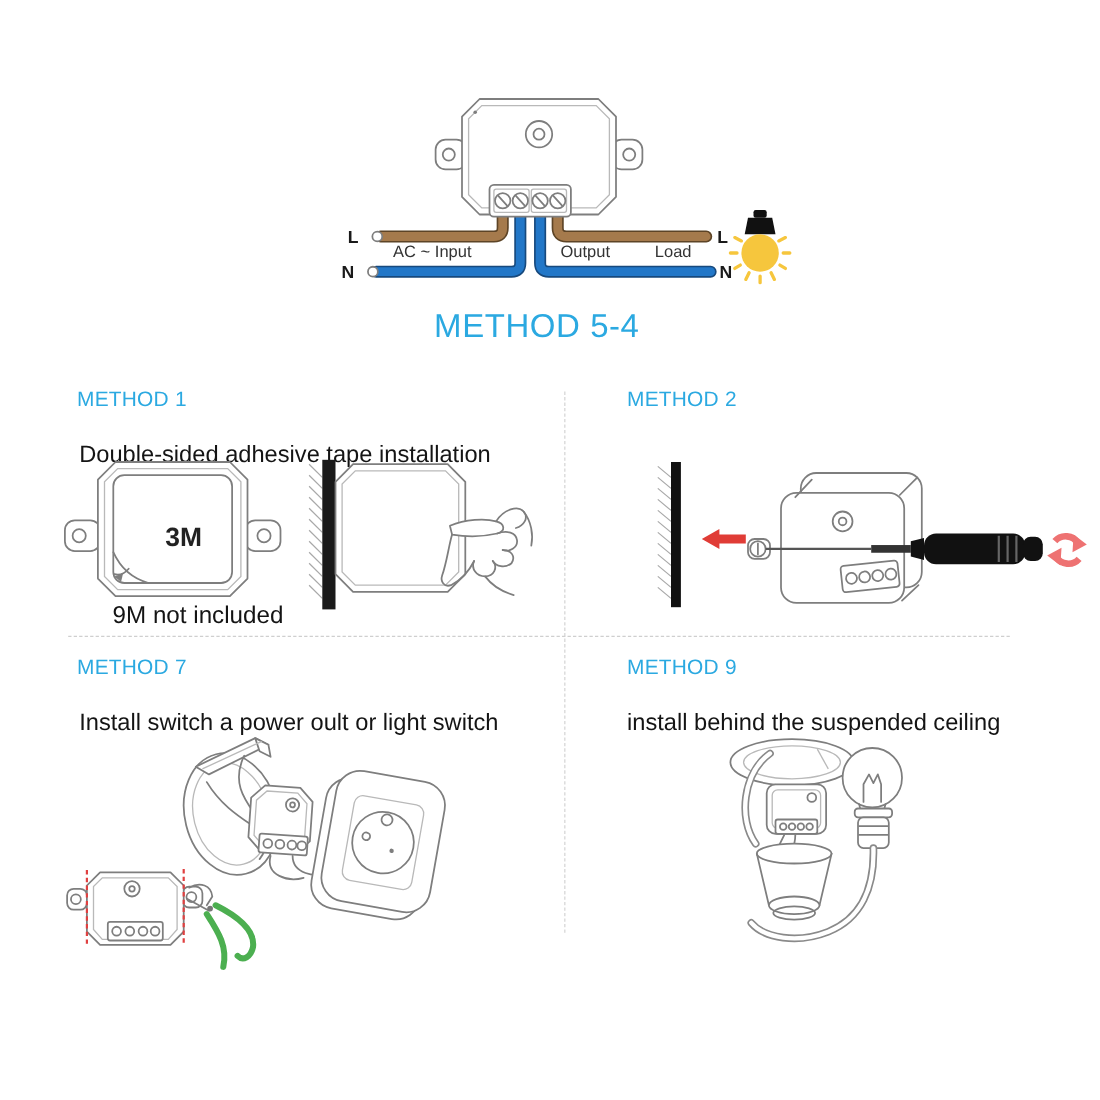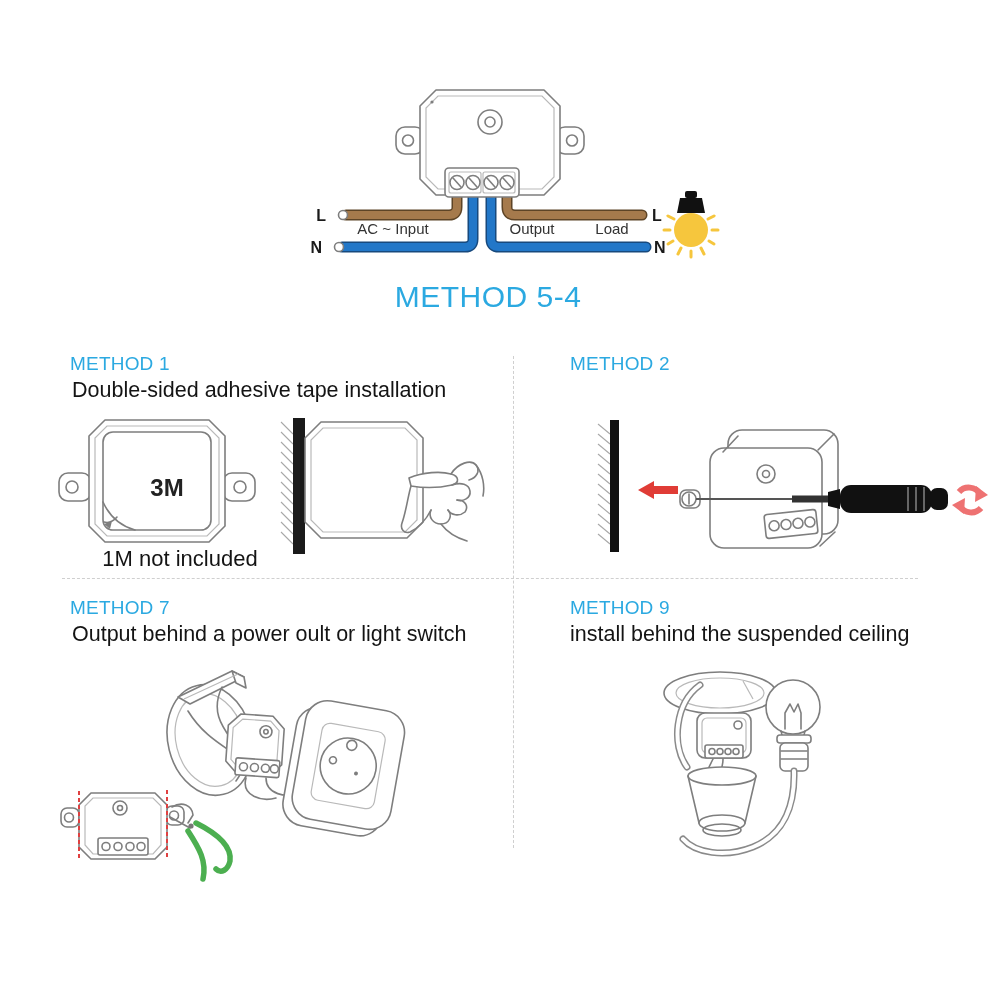--- a/index.html
+++ b/index.html
@@ -1,21 +1,21 @@
 <!DOCTYPE html>
 <html><head>
 <meta charset="utf-8">
 <style>
   html,body{margin:0;padding:0;background:#fff;}
   .canvas{position:relative;width:1000px;height:1000px;background:#ffffff;
           font-family:"Liberation Sans", sans-serif;overflow:hidden;}
   .abs{position:absolute;}
   .title{font-size:30px;font-weight:500;color:#2BA9E1;letter-spacing:0.5px;text-align:center;}
   .heading{font-size:19px;font-weight:500;color:#2BA9E1;letter-spacing:0.2px;}
-  .desc{font-size:21.5px;font-weight:400;color:#141414;}
+  .desc{font-size:21.5px;font-weight:400;color:#141414;margin-top:23px;}
   .caption{font-size:22px;color:#141414;}
   .hdivider{border-top:1.5px dashed #cfcfcf;height:0;}
   .vdivider{border-left:1.5px dashed #cfcfcf;width:0;}
   svg{display:block;}
   .art{stroke:#7e7e7e;stroke-width:1.6;fill:none;stroke-linejoin:round;stroke-linecap:round;}
   .artw{stroke:#7e7e7e;stroke-width:1.6;fill:#ffffff;stroke-linejoin:round;}
   .artlight{stroke:#b9b9b9;stroke-width:1.2;fill:none;}
   .hatch{stroke:#a8a8a8;stroke-width:1.1;}
   .wire-brown-o{stroke:#5d4426;stroke-width:11;fill:none;stroke-linecap:round;}
   .wire-brown{stroke:#A57A4C;stroke-width:8;fill:none;stroke-linecap:round;}
@@ -110,21 +110,21 @@
   </svg>
 
   <div class="abs title" style="left:288px;top:280px;width:400px">METHOD 5-4</div>
 
   <div class="abs heading" style="left:70px;top:353px">METHOD 1</div>
   <div class="abs desc" style="left:72px;top:378px">Double-sided adhesive tape installation</div>
 
   <div class="abs heading" style="left:570px;top:353px">METHOD 2</div>
 
   <div class="abs heading" style="left:70px;top:597px">METHOD 7</div>
-  <div class="abs desc" style="left:72px;top:622px">Output behind a power oult or light switch</div>
+  <div class="abs desc" style="left:72px;top:622px">Install switch a power oult or light switch</div>
 
   <div class="abs heading" style="left:570px;top:597px">METHOD 9</div>
   <div class="abs desc" style="left:570px;top:622px">install behind the suspended ceiling</div>
 
   <div class="abs hdivider" style="left:62px;top:578px;width:856px"></div>
   <div class="abs vdivider" style="left:513px;top:356px;height:492px"></div>
 
   <svg class="abs" style="left:55px;top:416px" width="430" height="162" viewBox="0 0 430 162">
 
     <g>
@@ -166,21 +166,21 @@
       <path class="artw" d="M354,62 C368,56 386,55 396,58 C404,60 405,67 397,69 C384,72 368,72 356,70 Z"></path>
       <path class="art" d="M396,58 C403,47 416,43 421,49 C426,55 421,62 414,64"></path>
       <path class="art" d="M397,69 C406,66 414,68 415,75 C416,82 408,86 402,84"></path>
       <path class="art" d="M402,84 C410,84 414,90 410,96 C404,101 396,99 393,94"></path>
       <path class="art" d="M393,94 C398,100 394,108 386,108 C378,108 373,101 376,94"></path>
       <path class="art" d="M376,94 C371,104 363,112 355,116 C349,118 345,113 347,107 C351,96 353,80 356,70"></path>
       <path class="art" d="M386,108 C392,116 402,122 412,125"></path>
       <path class="art" d="M421,49 C428,58 430,70 428,80"></path>
     </g>
   </svg>
-  <div class="abs caption" style="left:75px;top:546px;width:210px;text-align:center">1M not included</div>
+  <div class="abs caption" style="left:75px;top:546px;width:210px;text-align:center">9M not included</div>
 
   <svg class="abs" style="left:560px;top:416px" width="430" height="162" viewBox="0 0 430 162">
     <g>
       <g class="hatch">
         <line x1="38" y1="8" x2="50" y2="18"></line>
           <line x1="38" y1="18" x2="50" y2="28"></line>
         <line x1="38" y1="28" x2="50" y2="38"></line>
           <line x1="38" y1="38" x2="50" y2="48"></line>
         <line x1="38" y1="48" x2="50" y2="58"></line>
           <line x1="38" y1="58" x2="50" y2="68"></line>

